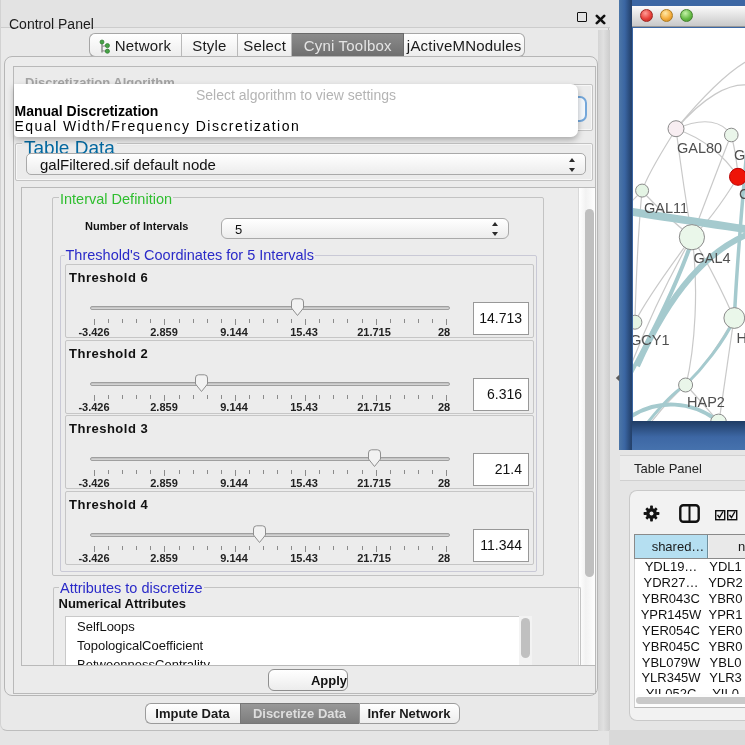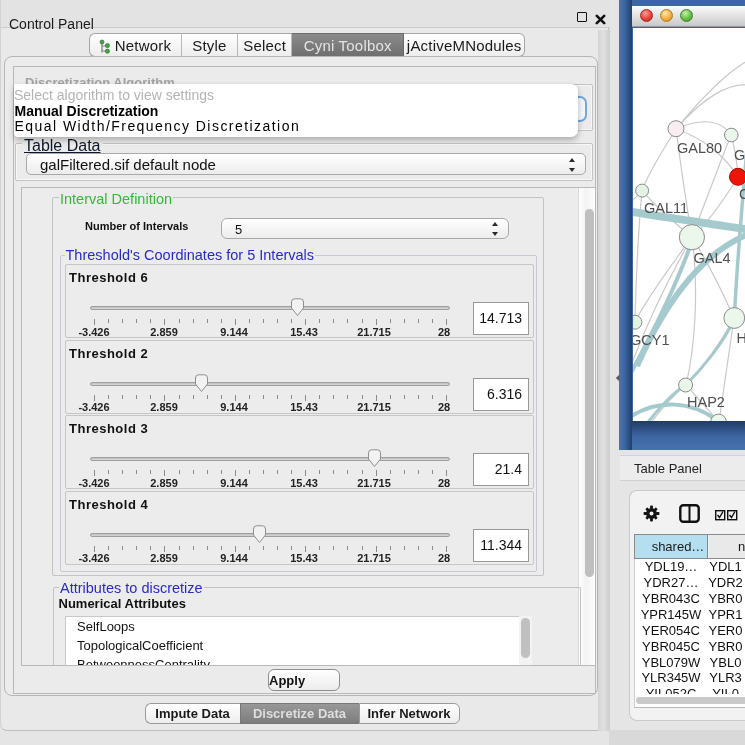--- a/index.html
+++ b/index.html
@@ -63,33 +63,33 @@
 .tlabels { position:absolute; left:0; top:60.5px; width:469px; height:11px; font-size:11px; font-weight:bold; color:#222; }
 .tlabels span { position:absolute; transform:translateX(-50%); white-space:nowrap; }
 .vbox { position:absolute; left:407px; top:37px; width:56px; height:33px; background:#ffffff;
   border:1px solid #989898; font-size:14px; color:#111; text-align:right; line-height:31px; padding-right:6px; }
 
 
 #attlist { position:absolute; background:#ffffff; border:1px solid #c9c9c9; font-size:13px; color:#111; }
 #attlist div { padding-left:11px; height:19px; line-height:19px; }
 
 
-#applybtn { left:267px; top:669px; width:72px; height:22px; background:linear-gradient(#ffffff,#ececec);
-  border:1px solid #8f8f8f; border-radius:6px; font-size:13px; font-weight:bold; color:#111; text-align:left; line-height:21px; }
+#applybtn { left:267px; top:669px; width:80px; height:22px; background:linear-gradient(#ffffff,#ececec);
+  border:1px solid #8f8f8f; border-radius:6px; font-size:13px; font-weight:bold; color:#111; text-align:right; line-height:21px; }
 #bottabs { left:143.5px; top:703px; height:21px; display:flex; font-size:13px; font-weight:bold; }
 #bottabs .tab { height:21px; line-height:20px; text-align:center; background:linear-gradient(#ffffff,#ededed);
   border:1px solid #9b9b9b; border-right:none; color:#1a1a1a; }
 #bottabs .tab.first { border-radius:6px 0 0 6px; }
 #bottabs .tab.last { border-right:1px solid #9b9b9b; border-radius:0 6px 6px 0; }
 #bottabs .tab.sel { background:linear-gradient(#989898,#7d7d7d); color:#dedede; border-color:#777; }
 
 
 #popup { left:14px; top:84px; width:564px; height:53px; background:#ffffff;
   border-radius:0 7px 7px 4px; box-shadow:0 3px 6px rgba(0,0,0,0.28); z-index:50; }
-#popup .i1 { position:absolute; left:0; width:100%; top:2.5px; color:#b4b4b4; font-size:14px; }
+#popup .i1 { position:absolute; left:0; width:100%; top:2.5px; text-align:center; color:#b4b4b4; font-size:14px; }
 #popup .i2 { position:absolute; left:0.5px; top:19px; font-size:14px; font-weight:bold; color:#000; }
 #popup .i3 { position:absolute; left:0.5px; top:33.5px; font-size:14px; letter-spacing:1.45px; color:#000; }
 
 
 #rightbg { left:609px; top:0; width:136px; height:745px; background:#e5e5e5; }
 #netwin { left:619px; top:0; width:126px; height:450px; background:#3c67a4; }
 #nettitle { left:13px; top:6px; width:113px; height:21px;
   background:linear-gradient(#fbfbfb,#c9c9c9); border-bottom:1px solid #989898; }
 .light { position:absolute; top:9px; width:13px; height:13px; border-radius:50%; }
 #canvas { left:14px; top:28px; width:113px; height:393px; background:#ffffff; }
@@ -151,21 +151,21 @@
     <div class="abs" style="left:597px; top:30px; width:12px; height:701px; background:linear-gradient(90deg,#d4d4d4,#e0e0e0 45%,#cccccc);"></div>
     <div id="content" class="abs"></div>
     <div id="cyni" class="abs"></div>
 
     <div class="group" style="left:14px; top:84px; width:578px; height:47px;"></div>
     <div class="abs" style="left:24px; top:75px; font-size:13px; font-weight:bold; color:#a3a3a3;">Discretization Algorithm</div>
 
     <div class="abs" style="left:560px; top:96px; width:26px; height:26px; border:2.5px solid #74a7da; border-radius:7px; background:#f4f8fc;"></div>
 
     <div class="group" style="left:14px; top:143px; width:578px; height:38px;"></div>
-    <div class="abs" style="left:21px; top:136.5px; font-size:16px; color:#0f172a; background:#ebebeb; padding:0 2px;text-decoration:underline;">Table Data</div>
+    <div class="abs" style="left:21px; top:136.5px; font-size:19px; color:#0369a1; background:#ebebeb; padding:0 2px;">Table Data</div>
     <div class="combo" style="left:25px; top:153px; width:560px; height:22px; font-size:15px;">
       <span class="cv">galFiltered.sif default node</span>
       <span class="arr" style="right:7px; top:4px;"></span>
     </div>
 
     <div id="settings" class="abs">
       <div id="vtrack" class="abs">
           <div id="vthumb" class="abs"></div>
         </div>
 

